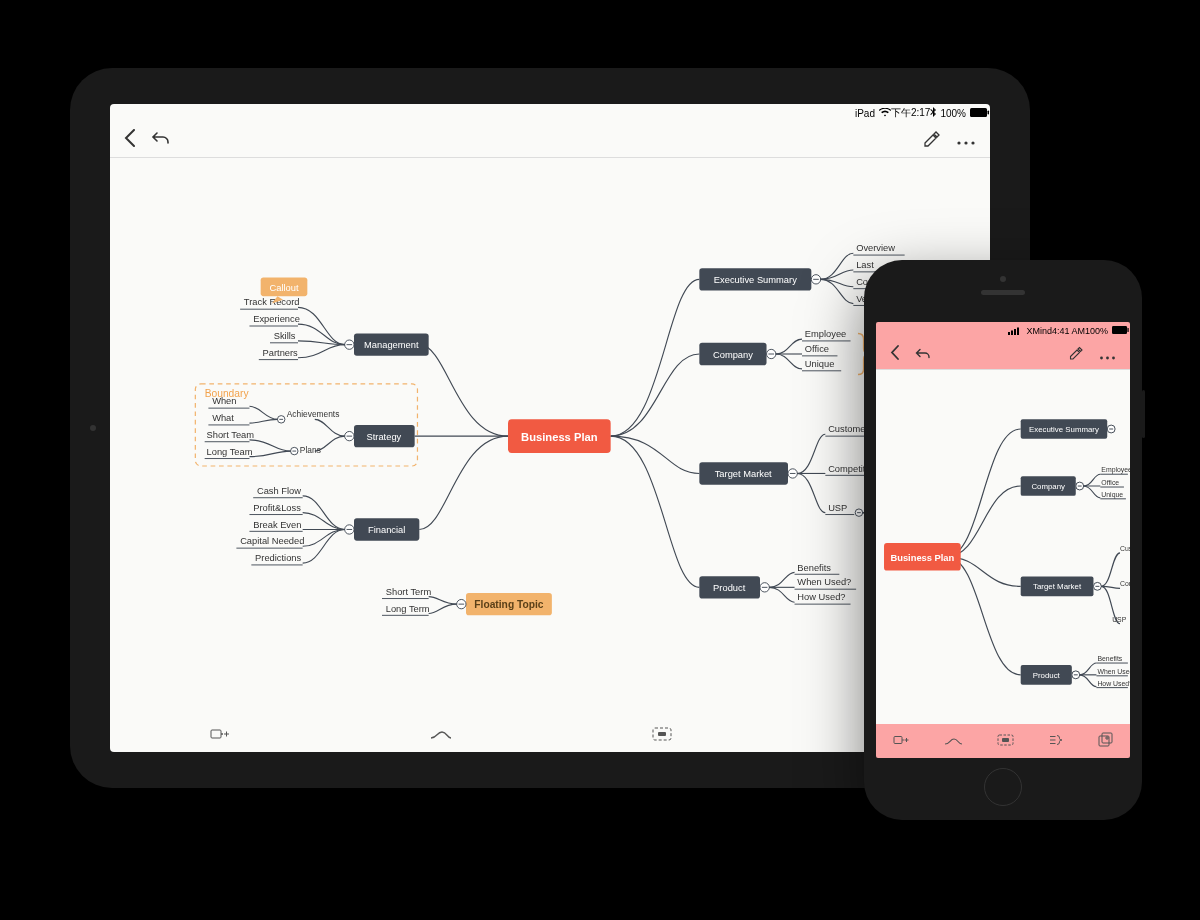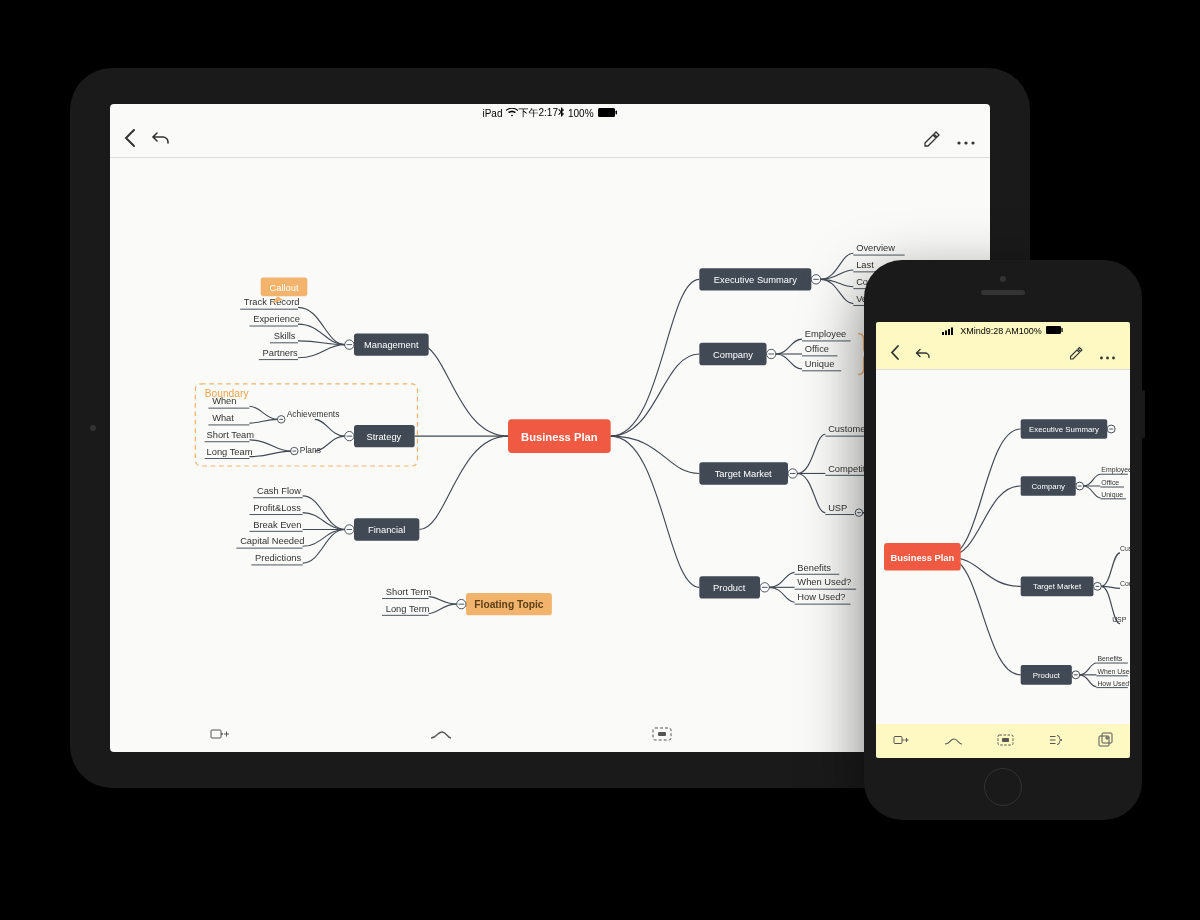--- a/index.html
+++ b/index.html
@@ -6,28 +6,28 @@
 body{width:1200px;height:920px;background:#000;position:relative;overflow:hidden}
 
 
 .ipad{position:absolute;left:70px;top:68px;width:960px;height:720px;background:#1a1a1a;border-radius:42px;box-shadow:0 20px 60px rgba(0,0,0,.5)}
 .ipad-screen{position:absolute;left:40px;top:36px;right:40px;bottom:36px;background:#fafaf8;border-radius:4px;overflow:hidden;display:flex;flex-direction:column}
 .ipad-camera{position:absolute;left:20px;top:50%;width:6px;height:6px;border-radius:50%;background:#333;transform:translateY(-50%)}
 .ipad-home{position:absolute;right:15px;top:50%;width:26px;height:26px;border:1.5px solid #333;border-radius:50%;transform:translateY(-50%)}
 
 
 .iphone{position:absolute;right:58px;top:260px;width:278px;height:560px;background:#1a1a1a;border-radius:38px;box-shadow:0 20px 60px rgba(0,0,0,.5)}
-.iphone-screen{position:absolute;left:12px;top:62px;right:12px;bottom:62px;background:#fef9c3;border-radius:2px;overflow:hidden;display:flex;flex-direction:column}
+.iphone-screen{position:absolute;left:12px;top:62px;right:12px;bottom:62px;background:#fca5a5;border-radius:2px;overflow:hidden;display:flex;flex-direction:column}
 .iphone-speaker{position:absolute;left:50%;top:30px;width:44px;height:5px;background:#333;border-radius:3px;transform:translateX(-50%)}
 .iphone-camera{position:absolute;left:50%;top:16px;width:6px;height:6px;background:#333;border-radius:50%;transform:translateX(-50%)}
 .iphone-home{position:absolute;left:50%;bottom:14px;width:38px;height:38px;border:1.5px solid #333;border-radius:50%;transform:translateX(-50%)}
 .iphone-btn{position:absolute;right:-3px;top:130px;width:3px;height:48px;background:#1a1a1a;border-radius:2px}
 
 
-.status-bar{display:flex;justify-content:center;align-items:center;padding:3px 0;font-size:10px;color:#000;height:18px}
+.status-bar{display:flex;justify-content:flex-end;align-items:center;padding:3px 0;font-size:10px;color:#000;height:18px}
 .sb-left,.sb-center,.sb-right{display:flex;align-items:center;gap:4px}
 .wifi-icon{font-size:10px}
 
 
 .app-toolbar{display:flex;justify-content:space-between;align-items:center;padding:6px 14px;border-bottom:1px solid #ddd;height:36px}
 .tb-left,.tb-right{display:flex;align-items:center;gap:16px}
 .tb-icon{color:#333;font-size:16px;cursor:pointer}
 
 
 .canvas{flex:1;position:relative;background:#fafaf8;overflow:hidden}
@@ -326,21 +326,21 @@
           <svg width="14" height="9" viewBox="0 0 14 9">
               <rect x="0" y="6" width="2" height="3" fill="#000"></rect>
               <rect x="3" y="4.5" width="2" height="4.5" fill="#000"></rect>
               <rect x="6" y="3" width="2" height="6" fill="#000"></rect>
               <rect x="9" y="1.5" width="2" height="7.5" fill="#000"></rect>
             </svg>
         </span>
         <span>XMind</span>
       </div>
       <div class="sb-center">
-          <span>9:28 AM</span>
+          <span>4:41 AM</span>
         </div>
       <div class="sb-right">
         <span>100%</span>
         <span><svg width="18" height="8" viewBox="0 0 18 8">
               <rect x="0" y="0" width="15" height="8" rx="1.3" fill="#000"></rect>
               <rect x="15.4" y="2" width="1.3" height="4" rx="0.6" fill="#000"></rect>
             </svg></span>
       </div>
     </div>
 

